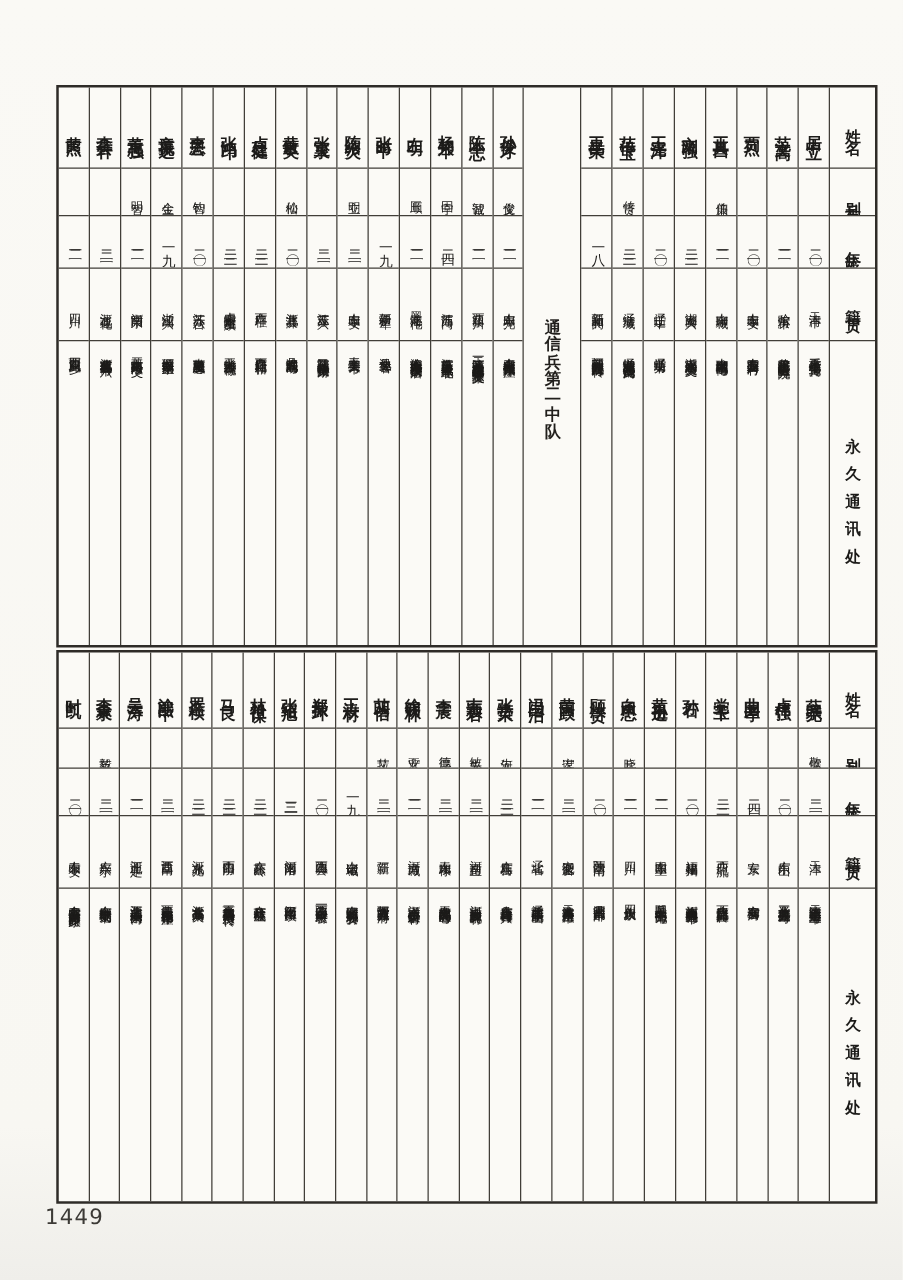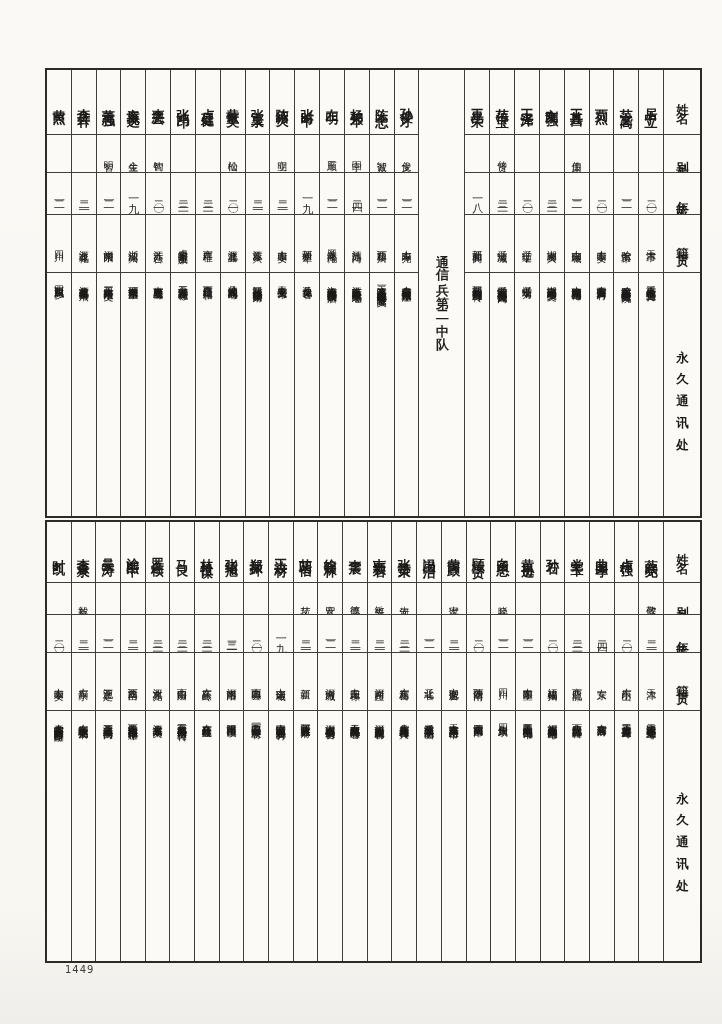--- a/index.html
+++ b/index.html
@@ -59,23 +59,23 @@
   .hdr-alias{letter-spacing:3px;}
   .hdr-age{letter-spacing:3px;}
   .hdr-native{letter-spacing:7px;}
   .hdr-addr{letter-spacing:22px;padding-top:0;justify-content:center;}
   .divider-label{
     writing-mode:vertical-rl;text-orientation:upright;
     font-size:13px;font-weight:700;letter-spacing:14px;
     color:#211f1c;
   }
   .page-number{
-    position:absolute;left:65px;top:964px;
+    position:absolute;left:36px;top:964px;
     font-family:"DejaVu Sans","Liberation Sans",sans-serif;
-    font-size:10px;color:#3c3a36;letter-spacing:1px;
+    font-size:17px;color:#3c3a36;letter-spacing:1px;
   }
 </style>
 </head>
 <body>
 
 <div class="sheet">
 
   <div class="roster-table" id="table-top">
   <div class="col header-col">
     <div class="cell c-name hdr hdr-name">姓名</div>

